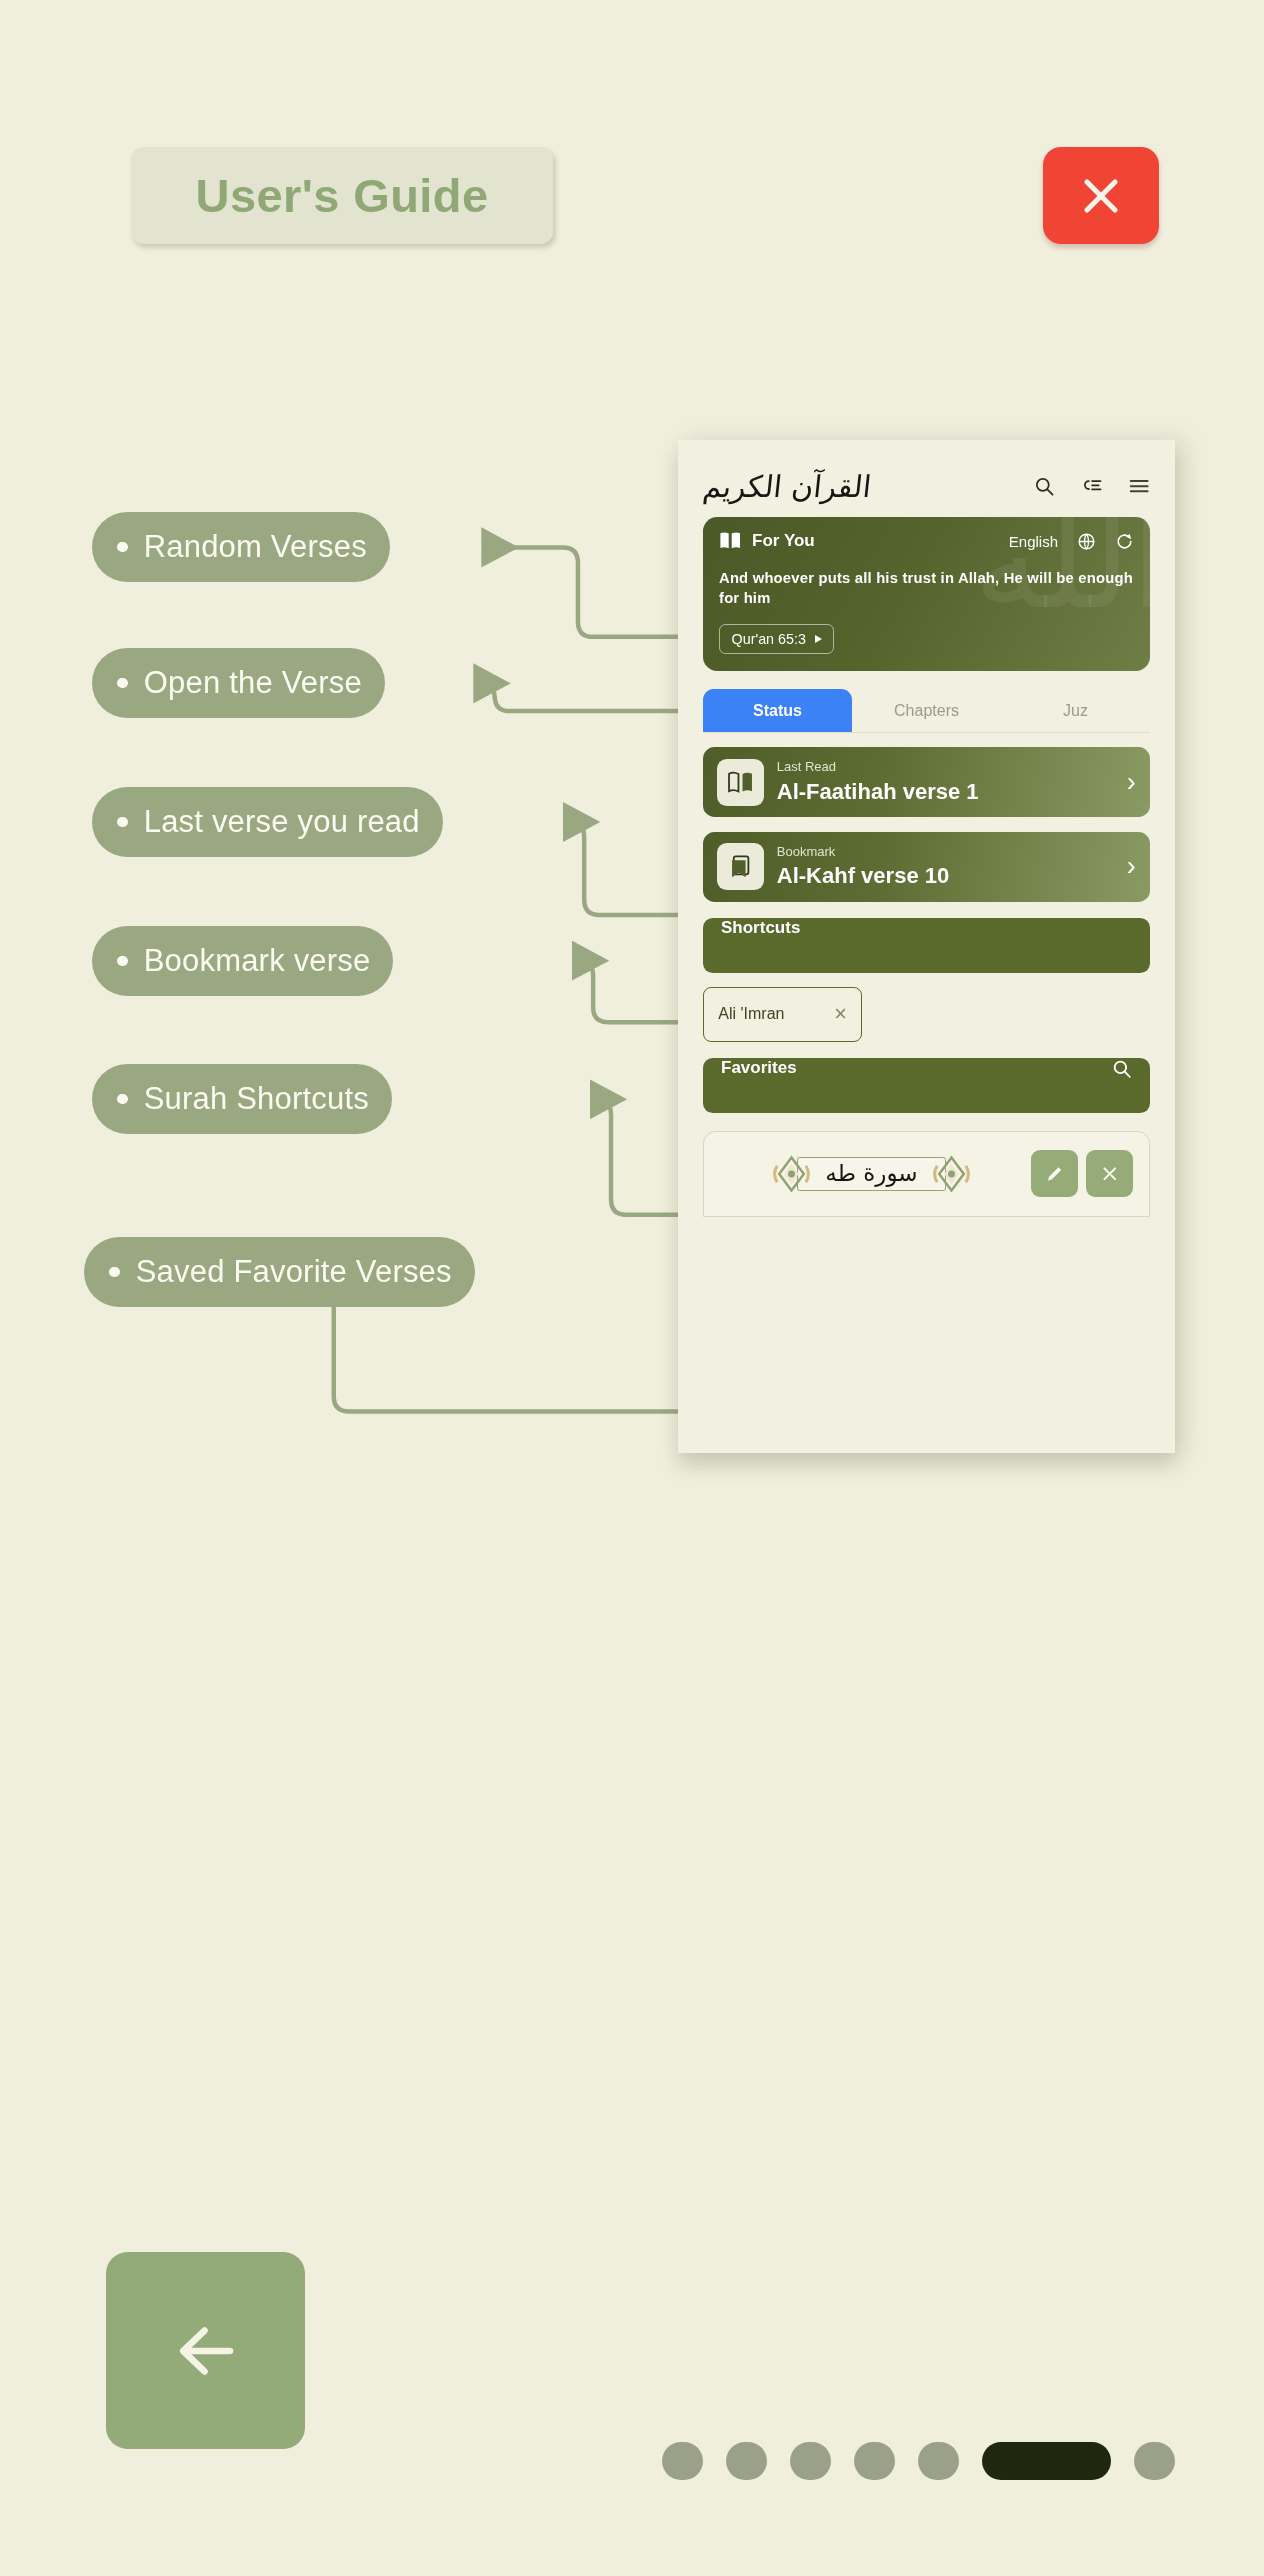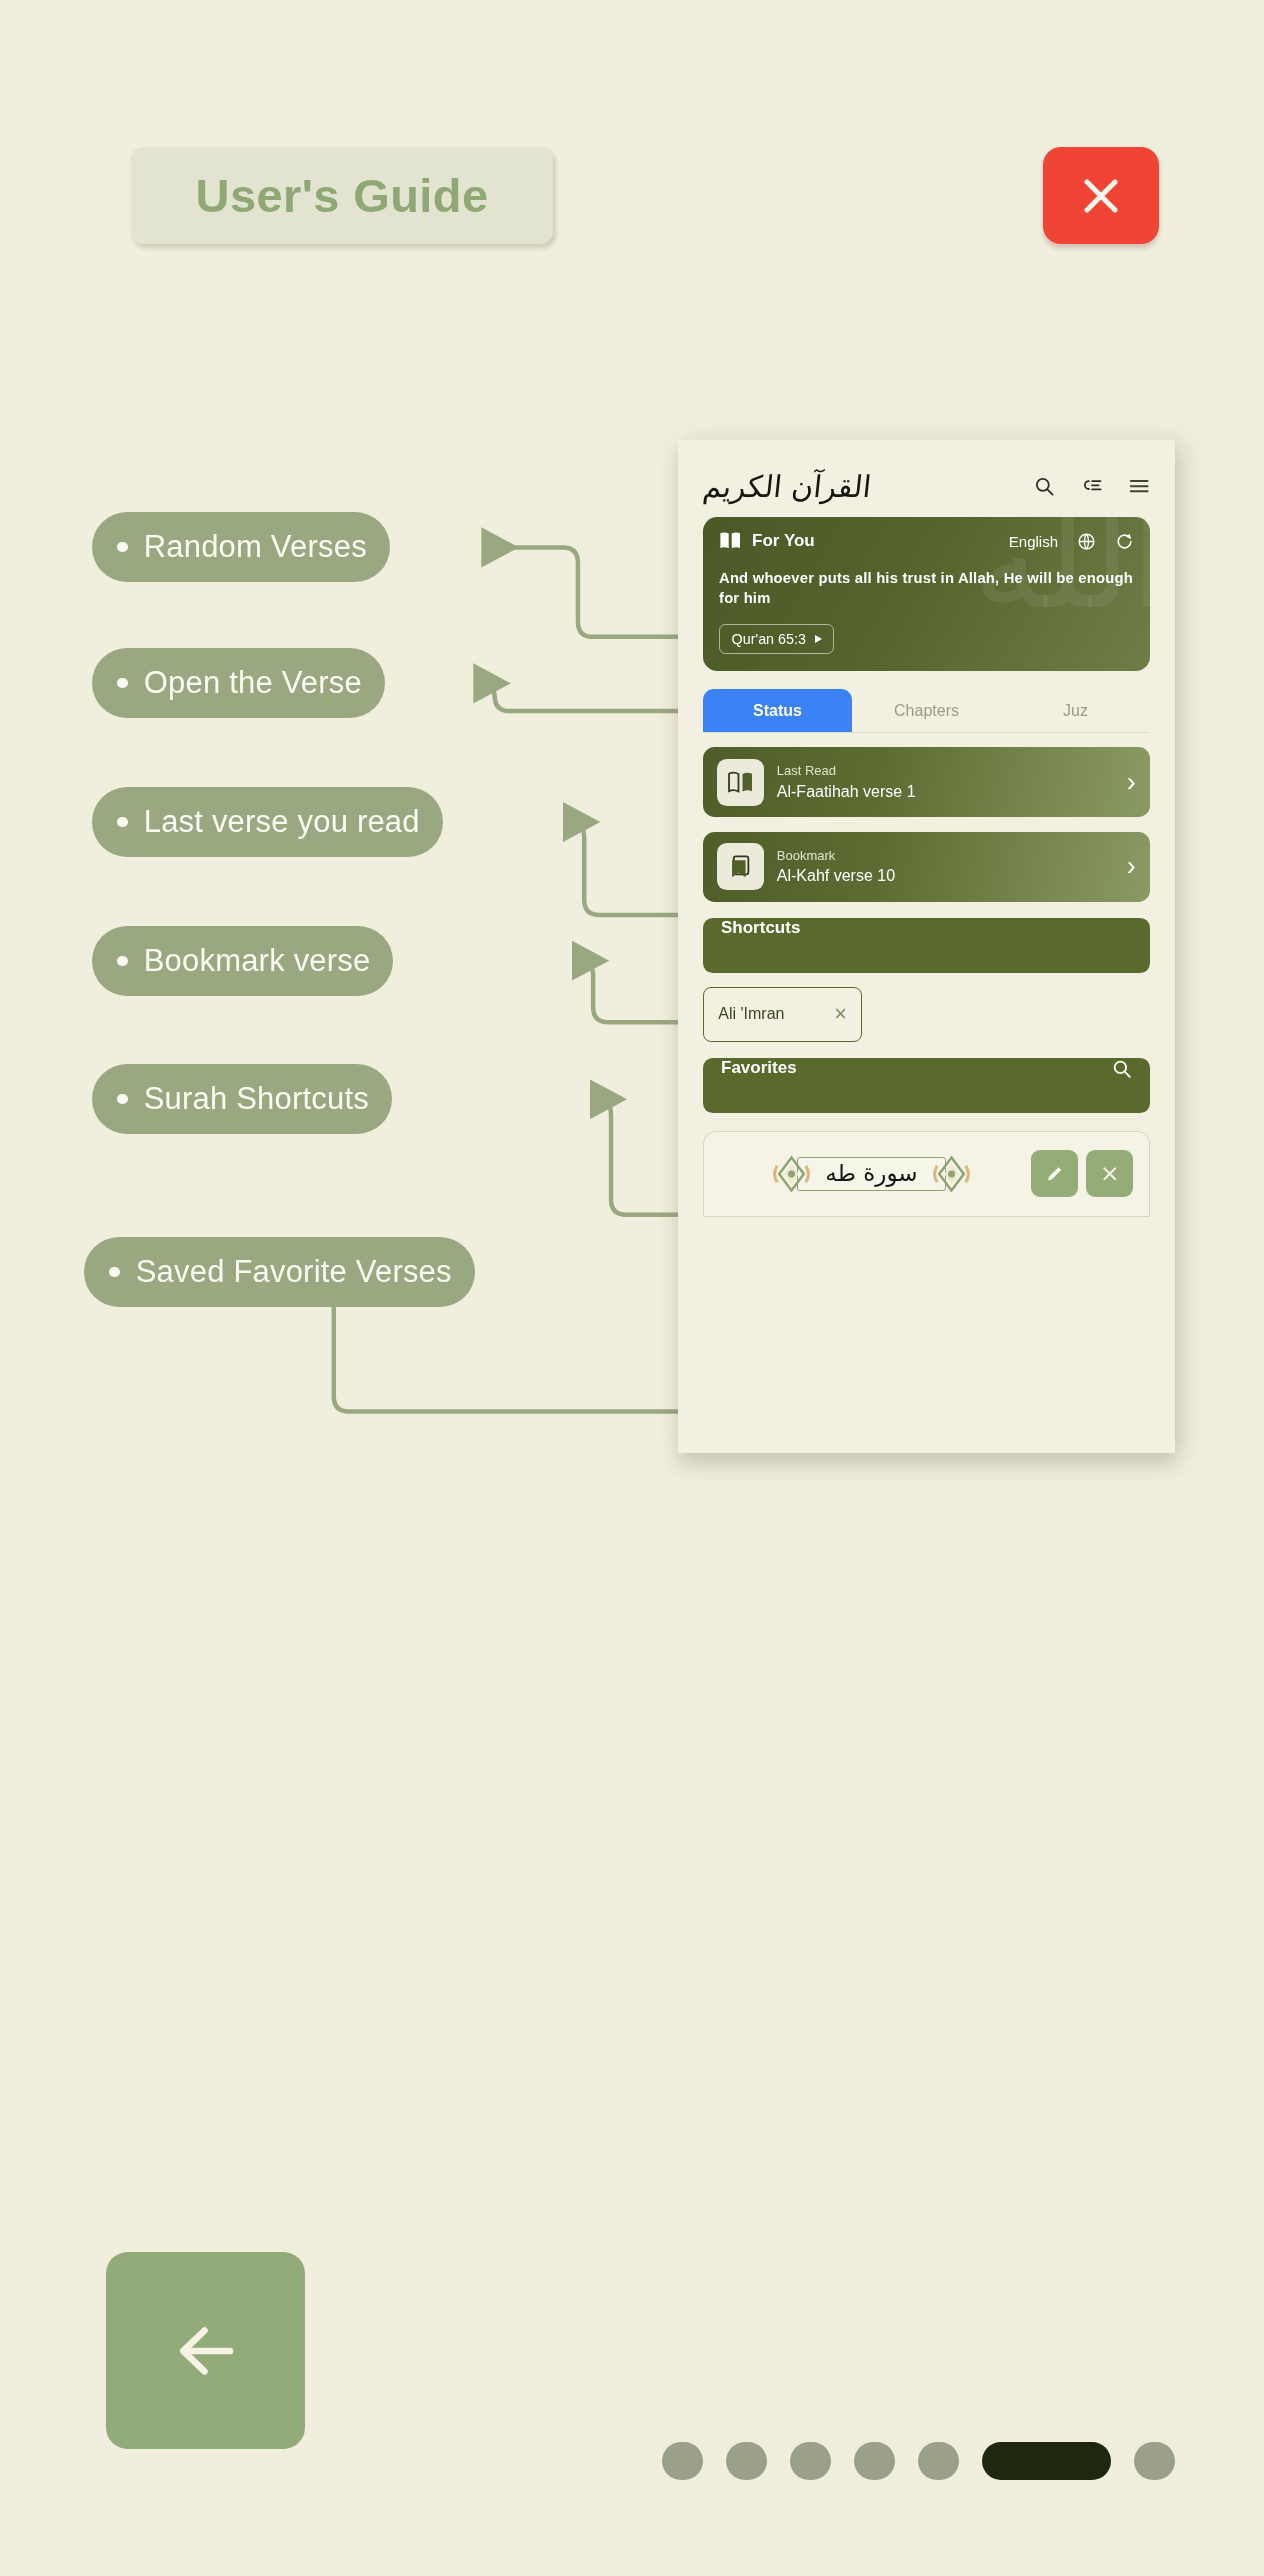--- a/index.html
+++ b/index.html
@@ -123,21 +123,21 @@
     background: linear-gradient(100deg, #4f5e28 0%, #5d6c32 40%, #8a9a63 100%);
     display: flex; align-items: center; padding: 0 14.3px; gap: 12.5px;
   }
   .statcard .thumb {
     width: 47px; height: 47px; border-radius: 9.8px; background: #eceadb;
     display: flex; align-items: center; justify-content: center; flex: none;
   }
   .statcard .thumb svg { width: 27px; height: 27px; }
   .statcard .txt { flex: 1; }
   .statcard .k { color: #e2e3d0; font-size: 13px; line-height: 1.4; }
-  .statcard .v { color: #fff; font-size: 16px; font-weight: 400; line-height: 1.35; }
+  .statcard .v { color: #fff; font-size: 22px; font-weight: 700; line-height: 1.35; }
   .statcard .chev { color: #fff; font-size: 27px; font-weight: 300; line-height: 1; }
 
   
   .secbar {
     margin-top: 16px; height: 55px; border-radius: 9.8px; background: #5a6a2c;
     display: flex; align-items: flex-start; justify-content: space-between; padding: 0 18px;
   }
   .secbar .t { color: #fff; font-size: 17px; font-weight: 700; }
   .secbar svg { width: 21.5px; height: 21.5px; }
 

